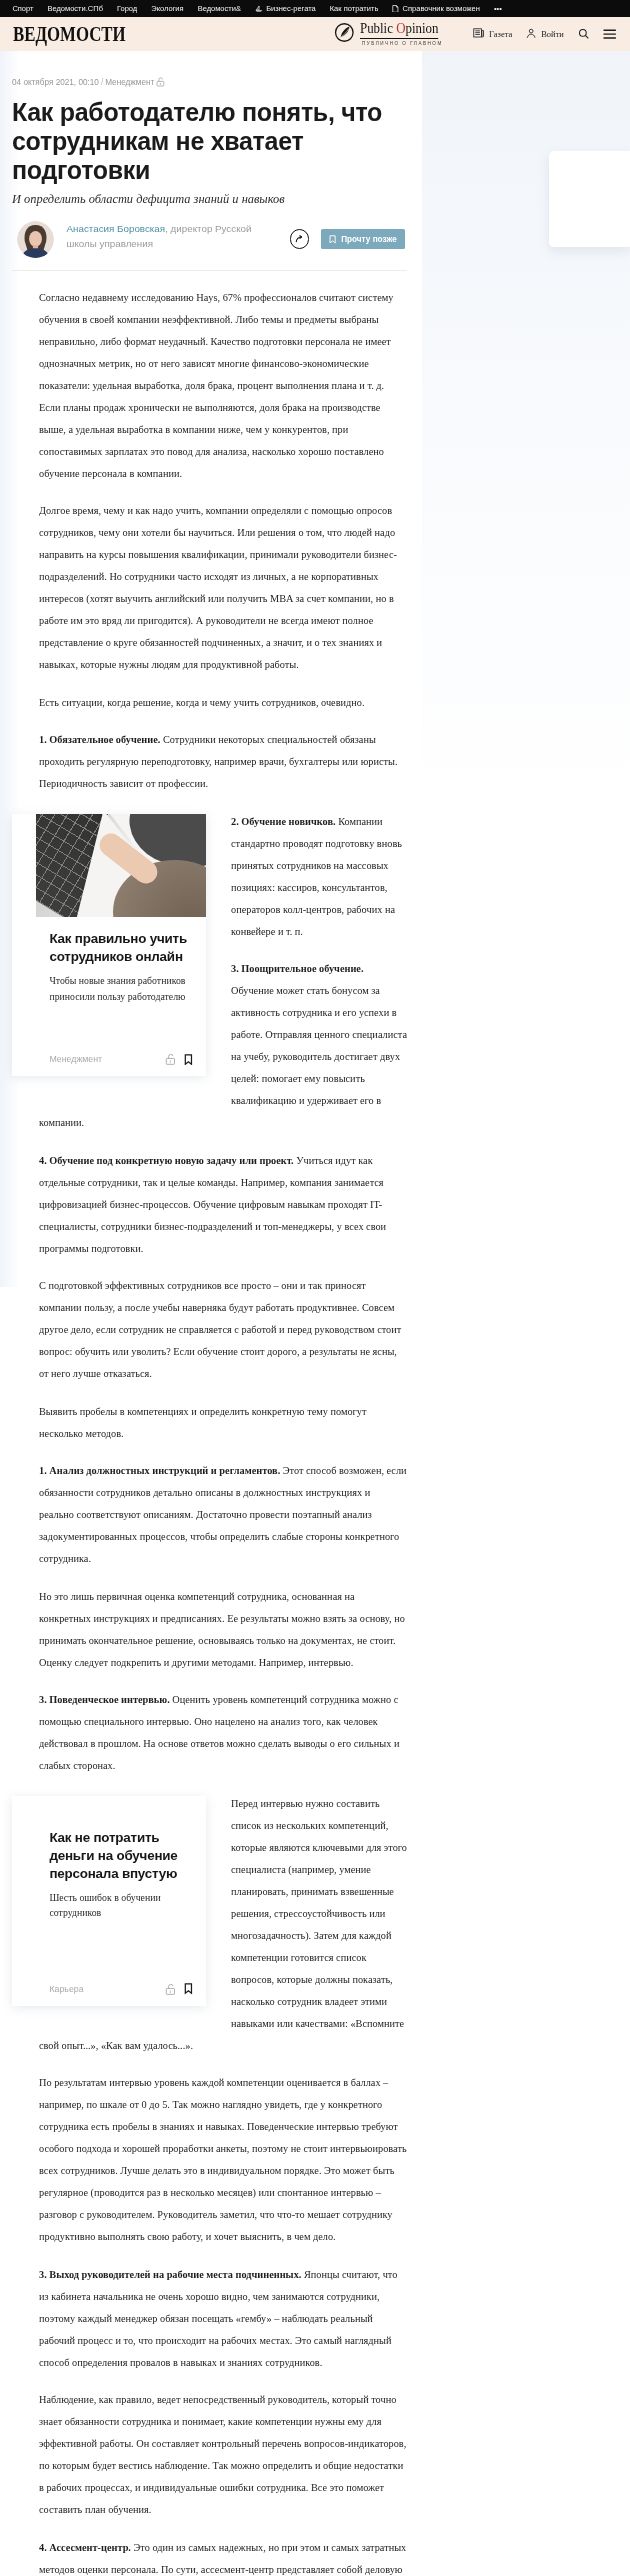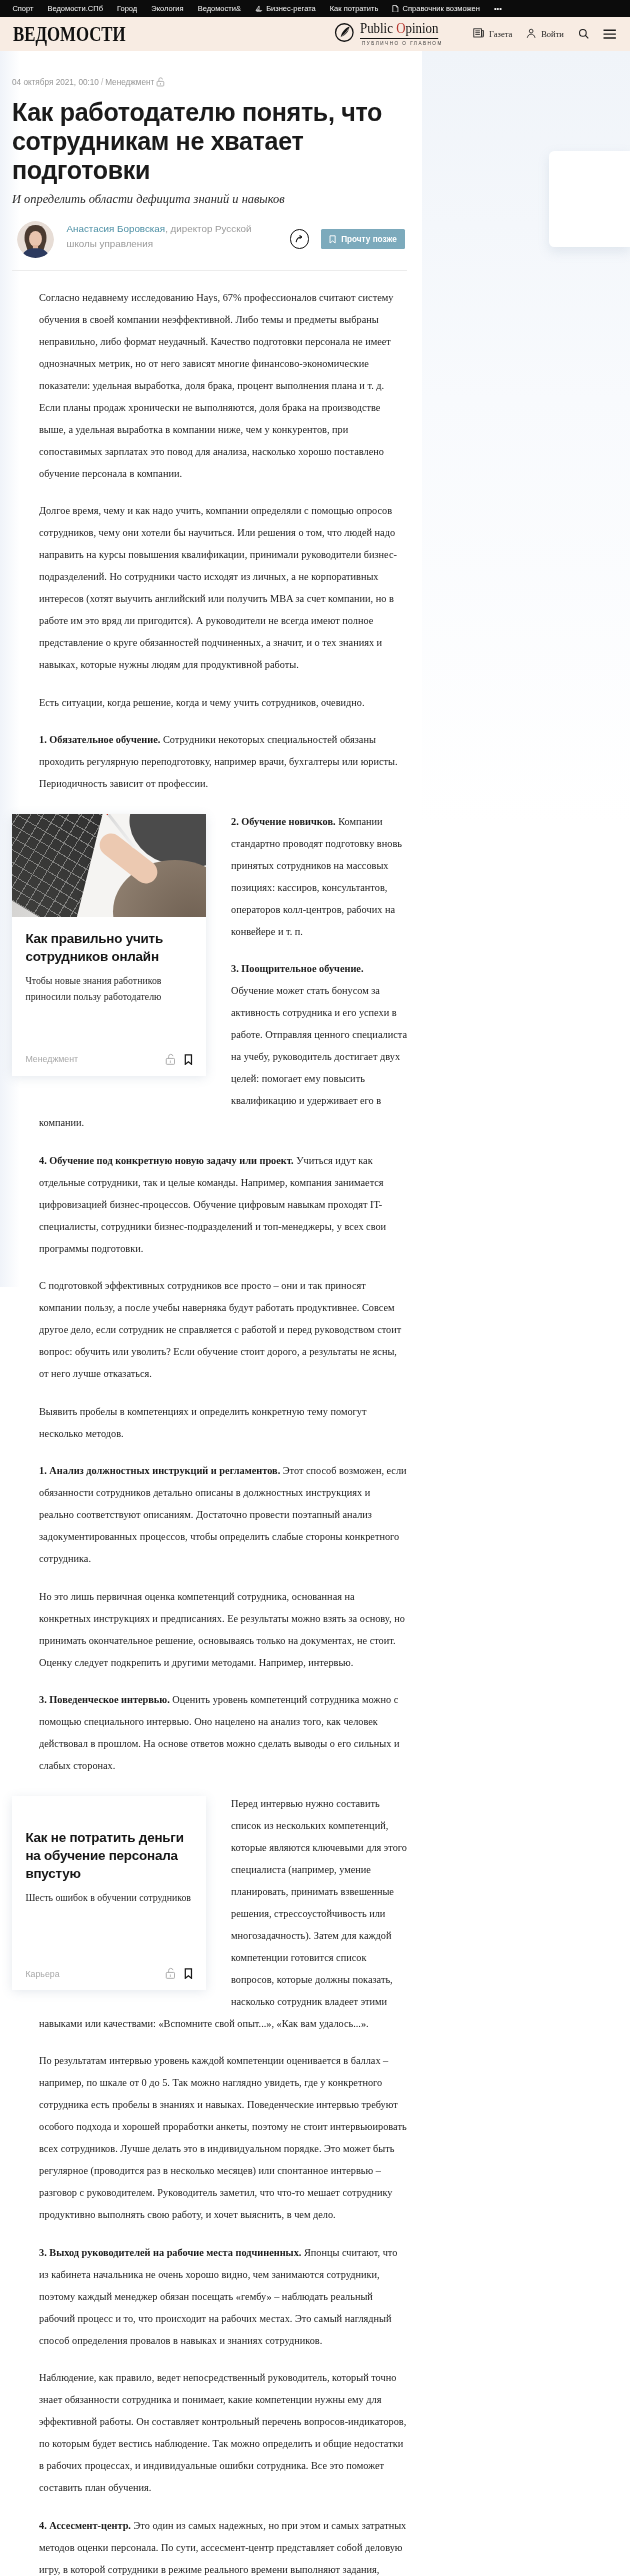--- a/index.html
+++ b/index.html
@@ -107,21 +107,21 @@
   .article-p {
     font-family:"Liberation Serif", serif; font-size:10.3px; line-height:22px;
     color:#1e1e1e; margin-bottom:15.5px;
   }
   .article-p b { font-weight:700; }
   .clear-left { clear:left; }
 
   
   .card {
     float:left; width:194px; margin:3.1px 25px 17.5px -27px; background:#fff;
-    box-shadow:0 2.1px 10.3px rgba(90,110,140,.16); cursor:pointer;
+    box-shadow:0 2.1px 10.3px rgba(90,110,140,.16); cursor:pointer;padding-left:24px;
   }
   .card-body { padding:13.4px 13.4px 10.3px; display:flex; flex-direction:column; }
   .card-title {
     font-weight:700; font-size:13.4px; line-height:18px; letter-spacing:-0.2px; color:#171717;
   }
   .card-sub {
     margin-top:7.2px; font-family:"Liberation Serif", serif; font-size:9.8px;
     line-height:15.5px; color:#2a2a2a;
   }
   .card-foot { display:flex; align-items:center; margin-top:auto; padding-top:13.4px; }

